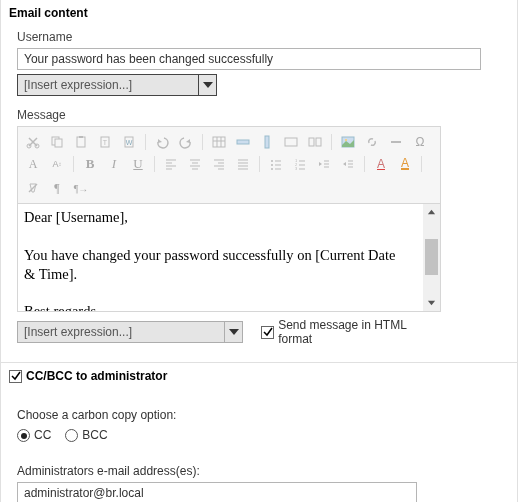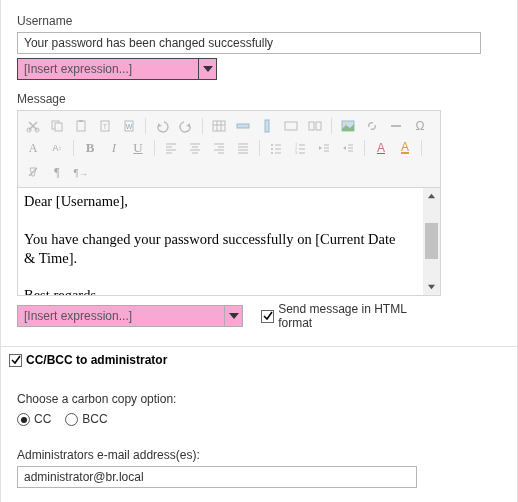--- a/index.html
+++ b/index.html
@@ -51,21 +51,21 @@
     font-size: 12px;
     font-family: inherit;
     color: #333;
   }
   .sel-wrap {
     position: relative;
     display: inline-block;
     width: 200px;
     height: 22px;
     border: 1px solid #444;
-    background: #f9a8d4;
+    background: #e5e5e5;
     margin-top: 4px;
   }
   .sel-wrap.light { border-color:#adadad; }
   .sel-val {
     padding: 2px 6px;
     line-height: 17px;
     color: #555;
   }
   .sel-arrow {
     position: absolute;
@@ -168,20 +168,21 @@
   .ablock{ margin-top:22px; }
   .mt8{margin-top:12px;}
   .tcolor-a { color:#c77; }
   .tcolor-o { color:#e39a3a; border-bottom:2px solid #e39a3a; line-height:10px;}
   .pilcrow{ font-family:"Times New Roman",serif;}
 </style>
 </head>
 <body>
 
 <div class="panel">
+  <div class="panel-title">Email content</div>
 
   <label class="field-label">Username</label>
   <input class="txt" type="text" value="Your password has been changed successfully" style="">
 
   <div class="sel-wrap" style="margin-top:4px;">
     <div class="sel-val">[Insert expression...]</div>
     <div class="sel-arrow">
       <svg viewBox="0 0 10 6">
           <path d="M0 0 L5 6 L10 0 Z" fill="#333"></path>
         </svg>

